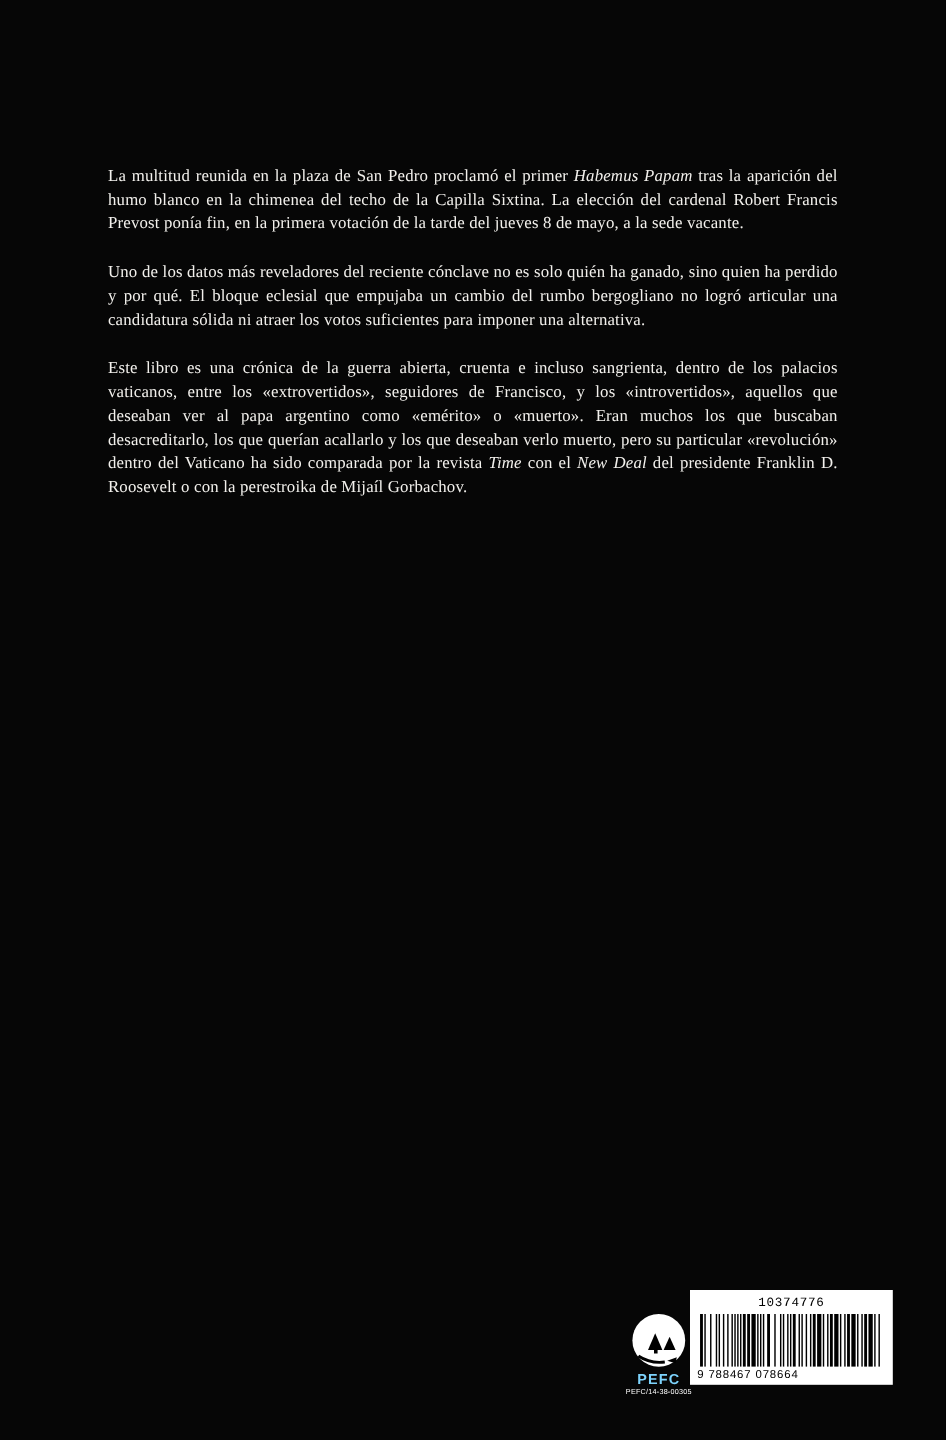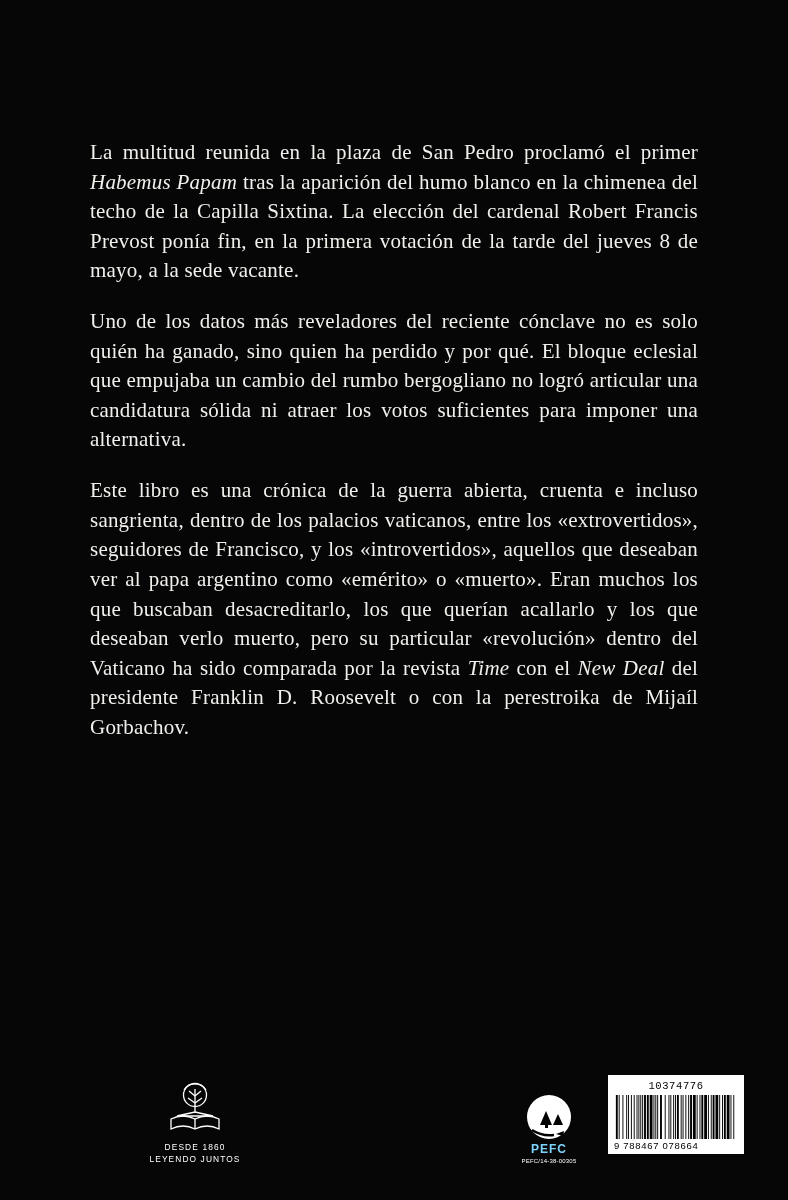--- a/index.html
+++ b/index.html
@@ -25,21 +25,21 @@
   
   .blurb {
     position: absolute;
     left: 90px;
     top: 138px;
     width: 608px;
   }
   .blurb p {
     margin: 0 0 21px 0;
     font-family: "Liberation Serif", serif;
-    font-size: 21px;
+    font-size: 14px;
     line-height: 1.41;
     color: #f2f0ec;
     text-align: justify;
     text-justify: inter-word;
     hyphens: auto;
     letter-spacing: 0.01em;
   }
   .blurb p:last-child { margin-bottom: 13px; font-family: Liberation Serif, serif; }
   .blurb i { font-style: italic; }
 
@@ -128,21 +128,21 @@
     letter-spacing: 0.2px;
     color: #ffffff;
     margin-top: 2px;
   }
 
   
   .barcode-box {
     position: absolute;
     right: 44px;
     bottom: 46px;
-    width: 136px;
+    width: 169px;
     background: #ffffff;
     padding: 5px 6px 3px 6px;
     box-sizing: border-box;
   }
   .barcode-box .isbn-top {
     font-family: "Liberation Mono", monospace;
     font-size: 10.5px;
     color: #000000;
     text-align: center;
     letter-spacing: 0.6px;
@@ -169,35 +169,20 @@
 
   <div class="blurb">
     <p>La multitud reunida en la plaza de San Pedro proclamó el primer <i>Habemus Papam</i> tras la aparición del humo blanco en la chimenea del techo de la Capilla Sixtina. La elección del cardenal Robert Francis Prevost ponía fin, en la primera votación de la tarde del jueves 8 de mayo, a la sede vacante.</p>
     <p>Uno de los datos más reveladores del reciente cónclave no es solo quién ha ganado, sino quien ha perdido y por qué. El bloque eclesial que empujaba un cambio del rumbo bergogliano no logró articular una candidatura sólida ni atraer los votos suficientes para imponer una alternativa.</p>
     <p>Este libro es una crónica de la guerra abierta, cruenta e incluso sangrienta, dentro de los palacios vaticanos, entre los «extrovertidos», seguidores de Francisco, y los «introvertidos», aquellos que deseaban ver al papa argentino como «emérito» o «muerto». Eran muchos los que buscaban desacreditarlo, los que querían acallarlo y los que deseaban verlo muerto, pero su particular «revolución» dentro del Vaticano ha sido comparada por la revista <i>Time</i> con el <i>New Deal</i> del presidente Franklin D. Roosevelt o con la perestroika de Mijaíl Gorbachov.</p>
   </div>
 
   <div class="footer">
 
 
-    <div class="tree-logo">
-      <svg class="mark" viewBox="0 0 64 60">
-        <g fill="none" stroke="#ffffff" stroke-width="1.3">
-          <circle cx="32" cy="17" r="11.5"></circle>
-          <path d="M32 11 v24"></path>
-          <path d="M32 18 l-6 -5 M32 18 l6 -5 M32 25 l-7 -5 M32 25 l7 -5"></path>
-          <path d="M21 12 a13 13 0 0 1 22 0"></path>
-          <path d="M14 38 h36 M14 38 l18 -4 18 4"></path>
-          <path d="M8 41 c8 -4 16 -4 24 0 c8 -4 16 -4 24 0 l0 10 c-8 -4 -16 -4 -24 0 c-8 -4 -16 -4 -24 0 Z"></path>
-          <path d="M32 41 v10"></path>
-        </g>
-      </svg>
-      <div class="line1">DESDE 1860</div>
-      <div class="line2">LEYENDO JUNTOS</div>
-    </div>
 
     <div class="pefc">
       <svg class="mark" viewBox="0 0 46 46">
         <path d="M23 1 A22 22 0 0 1 23 45 A22 22 0 0 1 23 1 Z" fill="#ffffff"></path>
         <path d="M14 31 l6 -14 l6 14 Z" fill="#000000"></path>
         <path d="M19 34 h3 v-6 h-3 Z" fill="#000000"></path>
         <path d="M27 31 l5 -11 l5 11 Z" fill="#000000"></path>
         <path d="M6 36 c6 4 14 6 22 5" fill="none" stroke="#000000" stroke-width="2.4"></path>
         <path d="M30 40 l8 -3 l-1 5 Z" fill="#000000"></path>
       </svg>

